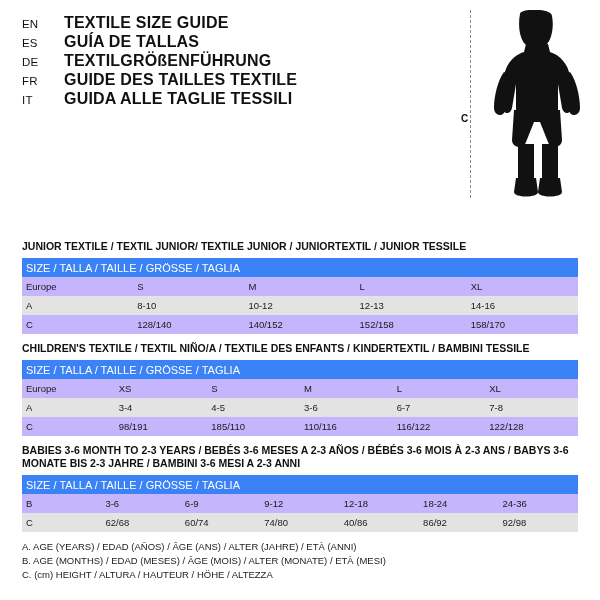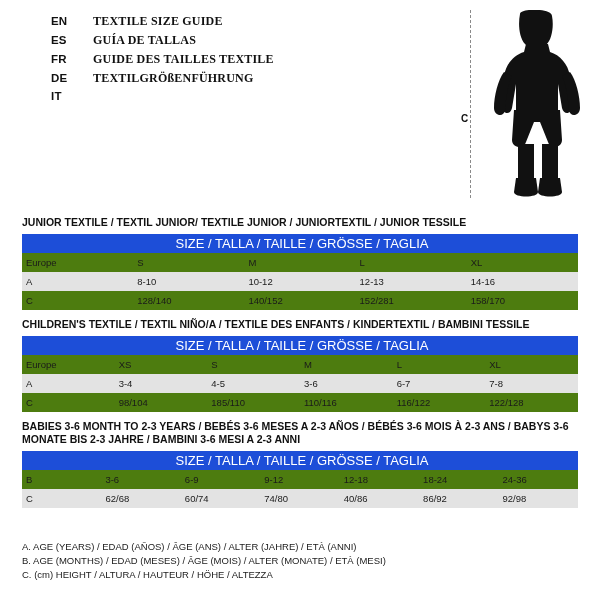--- a/index.html
+++ b/index.html
@@ -31,31 +31,29 @@
   }
   .header-row {
     display: flex;
     align-items: baseline;
     margin-bottom: 2px;
     height: 17px;
   }
   .lang-code {
     width: 42px;
     font-size: 11.5px;
+    font-weight: normal;
+    letter-spacing: 0.2px;
+    color: #111;
+  }
+  .lang-title {
+    font-size: 16px;
     font-weight: bold;
     letter-spacing: 0.2px;
     color: #111;
-    margin-left: 29px;
-  }
-  .lang-title {
-    font-size: 12px;
-    font-weight: bold;
-    letter-spacing: 0.2px;
-    color: #111;
-    font-family: Liberation Serif, serif;
   }
 
   
   .figure-area {
     position: absolute;
     top: 8px;
     left: 448px;
     width: 140px;
     height: 195px;
   }
@@ -90,45 +88,45 @@
     position: absolute;
     left: 22px;
     width: 556px;
   }
   .section-title {
     font-size: 10.5px;
     font-weight: bold;
     color: #111;
     margin-bottom: 5px;
     line-height: 13px;
+    margin-top: 24px;
   }
   table.size-table {
     border-collapse: collapse;
     width: 556px;
     table-layout: fixed;
   }
   table.size-table td {
     font-size: 9.5px;
     color: #1a1a1a;
     padding: 2px 0 2px 4px;
     height: 15px;
     vertical-align: middle;
   }
   tr.head-row td {
-    background: #1d4ed8;
+    background: #3b82f6;
     color: #ffffff;
-    font-size: 13px;
+    font-size: 11px;
     font-weight: normal;
-    text-align: center;
   }
   tr.shade td {
     background: #e3e3e3;
   }
   tr.plain td {
-    background: #4d7c0f;
+    background: #c4b5fd;
   }
   .col-label { width: 76px; }
 
   
   .legend {
     position: absolute;
     left: 22px;
     top: 540px;
     width: 556px;
   }
@@ -146,29 +144,30 @@
   <div class="header">
     <div class="header-row">
       <span class="lang-code">EN</span>
       <span class="lang-title">TEXTILE SIZE GUIDE</span>
     </div>
     <div class="header-row">
       <span class="lang-code">ES</span>
       <span class="lang-title">GUÍA DE TALLAS</span>
     </div>
     <div class="header-row">
+      <span class="lang-code">DE</span>
+      <span class="lang-title">TEXTILGRÖßENFÜHRUNG</span>
+    </div>
+    <div class="header-row">
       <span class="lang-code">FR</span>
       <span class="lang-title">GUIDE DES TAILLES TEXTILE</span>
     </div>
     <div class="header-row">
-      <span class="lang-code">DE</span>
-      <span class="lang-title">TEXTILGRÖßENFÜHRUNG</span>
-    </div>
-    <div class="header-row">
       <span class="lang-code">IT</span>
+      <span class="lang-title">GUIDA ALLE TAGLIE TESSILI</span>
     </div>
   </div>
 
   <div class="figure-area">
     <div class="dashed-line"></div>
     <div class="c-label">C</div>
     <svg class="baby" viewBox="0 0 96 190">
       <g fill="#111111">
 
         <path d="M30 4 C30 -2 62 -2 62 6 C64 16 62 30 56 35 C50 40 40 40 35 34 C29 27 28 14 30 4 Z"></path>
@@ -210,21 +209,21 @@
         <td class="col-label">A</td>
         <td>8-10</td>
         <td>10-12</td>
         <td>12-13</td>
         <td>14-16</td>
       </tr>
       <tr class="plain">
         <td class="col-label">C</td>
         <td>128/140</td>
         <td>140/152</td>
-        <td>152/281</td>
+        <td>152/158</td>
         <td>158/170</td>
       </tr>
     </tbody>
       </table>
   </div>
 
   <div class="section" style="top:318px;">
     <div class="section-title">CHILDREN'S TEXTILE / TEXTIL NIÑO/A / TEXTILE DES ENFANTS / KINDERTEXTIL / BAMBINI TESSILE</div>
     <table class="size-table">
       <tbody>
@@ -242,21 +241,21 @@
       <tr class="shade">
         <td class="col-label">A</td>
         <td>3-4</td>
         <td>4-5</td>
         <td>3-6</td>
         <td>6-7</td>
         <td>7-8</td>
       </tr>
       <tr class="plain">
         <td class="col-label">C</td>
-        <td>98/104</td>
+        <td>98/191</td>
         <td>185/110</td>
         <td>110/116</td>
         <td>116/122</td>
         <td>122/128</td>
       </tr>
     </tbody>
       </table>
   </div>
 
   <div class="section" style="top:420px;">

